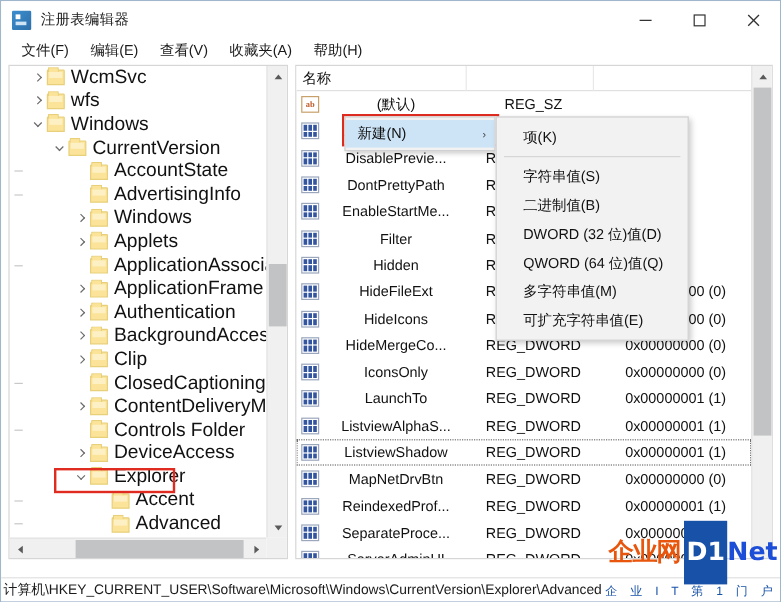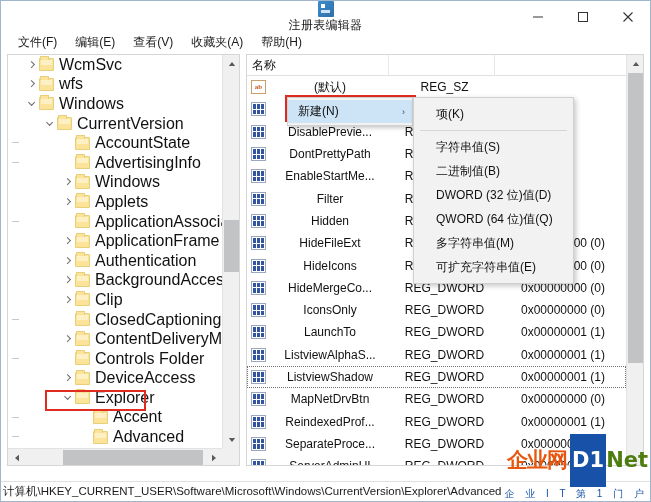--- a/index.html
+++ b/index.html
@@ -13,21 +13,21 @@
     position: relative;
     width: 651px; height: 502px;
     background: #ffffff;
     border: 1px solid #9fb6cd;
   }
 
   
   .titlebar {
     position: absolute; left: 0; top: 0; width: 649px; height: 31px;
     background: #ffffff;
-    display: flex; align-items: center; flex-direction: column;
+    display: flex; align-items: center;
   }
   .title-icon {
     width: 16px; height: 16px; margin-left: 9px; margin-right: 8px;
     background: linear-gradient(135deg,#3b8ed0 0%,#2f6fa8 100%);
     position: relative; flex: none;
     border-radius: 1px;
   }
   .title-icon::before {
     content: ""; position: absolute; left: 3px; top: 3px;
     width: 4px; height: 4px; background: #ffffff;
@@ -249,21 +249,21 @@
   .wm-top { display: flex; align-items: center; justify-content: flex-end; }
   .wm-cn {
     font-size: 21px; font-weight: bold; color: #e8560e;
     font-family: "DejaVu Sans", sans-serif; letter-spacing: -1px;
   }
   .wm-d1 {
     background: #1752a8; color: #ffffff; font-size: 21px; font-weight: bold;
     padding: 16px 2px; margin-left: 3px; font-family: "DejaVu Sans", sans-serif;
   }
   .wm-net {
-    color: #4d7c0f; font-size: 21px; font-weight: bold;
+    color: #1d4ed8; font-size: 21px; font-weight: bold;
     font-family: "DejaVu Sans", sans-serif;
   }
   .wm-sub {
     font-size: 10px; color: #1752a8; letter-spacing: 4px;
     margin-top: 2px; text-align: center;
   }
 </style>
 </head>
 <body>
 

